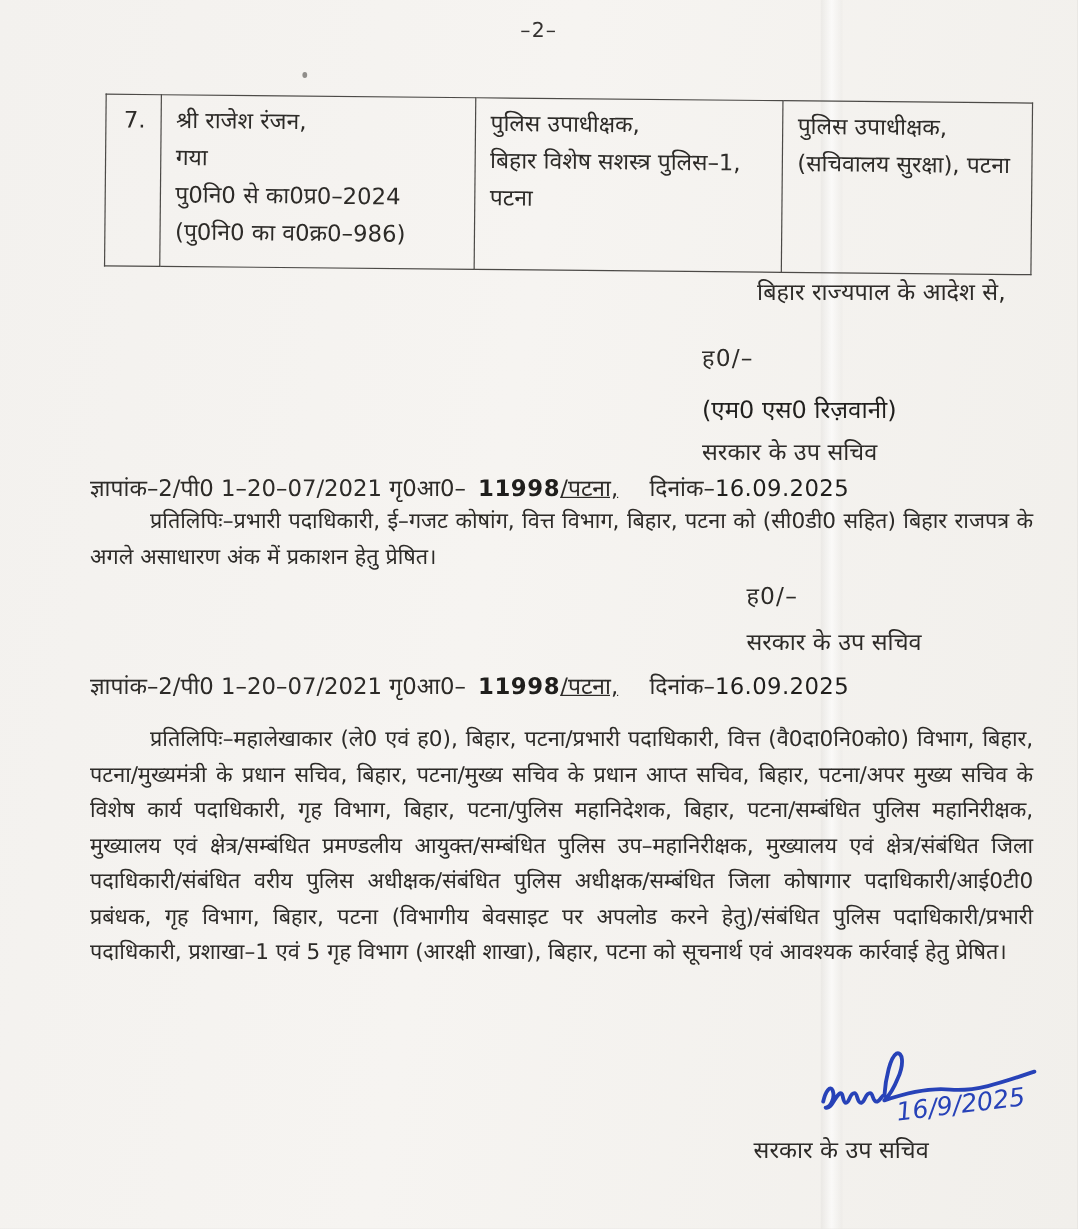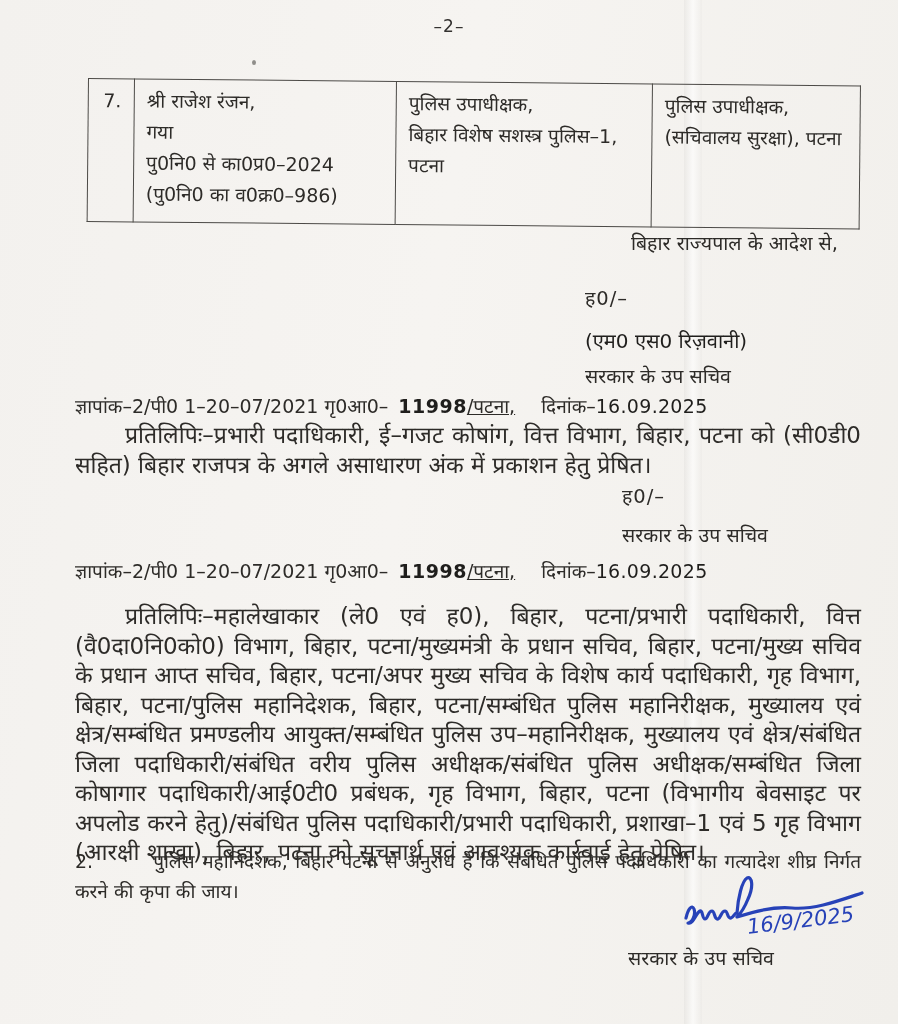--- a/index.html
+++ b/index.html
@@ -50,21 +50,21 @@
     display:flex; align-items:baseline;
     font-size:19px; color:#2d2b28; white-space:nowrap;
   }
   .memo1 { top:393px; }
   .memo2 { top:558px; }
   .memo-number { font-weight:bold; color:#1f1e1c; margin-left:10px; letter-spacing:0.5px; }
   .memo-right .place { margin-right:26px;text-decoration:underline; }
   .memo-date { font-weight:normal; color:#1f1e1c; letter-spacing:0.3px; }
   .copy-para {
     position:absolute; left:75px; width:786px;
-    font-size:23px; line-height:30px; text-align:justify;
+    font-size:18px; line-height:30px; text-align:justify;
     text-indent:50px; color:#2d2b28;
   }
   .para1 { top:420px; }
   .para2 { top:587px; line-height:29.5px;margin-top:15px; }
   .numbered-para {
     position:absolute; left:75px; top:846px; width:786px;
     font-size:19px; line-height:30px; text-align:justify; color:#2d2b28;
   }
   .para-num { display:inline-block; min-width:0; }
   .para-gap { display:inline-block; width:60px; }
@@ -129,21 +129,20 @@
     <span class="designation">सरकार के उप सचिव</span>
   </div>
 
   <div class="memo-line memo2">
     <span class="memo-left"><span>ज्ञापांक–2/पी0 1–20–07/2021 गृ0आ0–</span><span class="memo-number">11998</span></span>
     <span class="memo-right"><span class="place">/पटना,</span><span>दिनांक–</span><span class="memo-date">16.09.2025</span></span>
   </div>
 
   <p class="copy-para para2">प्रतिलिपिः–महालेखाकार (ले0 एवं ह0), बिहार, पटना/प्रभारी पदाधिकारी, वित्त (वै0दा0नि0को0) विभाग, बिहार, पटना/मुख्यमंत्री के प्रधान सचिव, बिहार, पटना/मुख्य सचिव के प्रधान आप्त सचिव, बिहार, पटना/अपर मुख्य सचिव के विशेष कार्य पदाधिकारी, गृह विभाग, बिहार, पटना/पुलिस महानिदेशक, बिहार, पटना/सम्बंधित पुलिस महानिरीक्षक, मुख्यालय एवं क्षेत्र/सम्बंधित प्रमण्डलीय आयुक्त/सम्बंधित पुलिस उप–महानिरीक्षक, मुख्यालय एवं क्षेत्र/संबंधित जिला पदाधिकारी/संबंधित वरीय पुलिस अधीक्षक/संबंधित पुलिस अधीक्षक/सम्बंधित जिला कोषागार पदाधिकारी/आई0टी0 प्रबंधक, गृह विभाग, बिहार, पटना (विभागीय बेवसाइट पर अपलोड करने हेतु)/संबंधित पुलिस पदाधिकारी/प्रभारी पदाधिकारी, प्रशाखा–1 एवं 5 गृह विभाग (आरक्षी शाखा), बिहार, पटना को सूचनार्थ एवं आवश्यक कार्रवाई हेतु प्रेषित।</p>
 
-  <p class="numbered-para"><span class="para-num">2.</span><span class="para-gap"></span><span>पुलिस महानिदेशक, बिहार पटना से अनुरोध है कि संबंधित पुलिस पदाधिकारी का गत्यादेश शीघ्र निर्गत करने की कृपा की जाय।</span></p>
 
   <div class="signature-area">
     <svg width="196" height="76" viewBox="0 0 196 76">
       <path d="M10,50 C12,41 16,36 18,41 C20,47 16,55 12,55 C17,57 20,45 24,43 C27,42 26,51 29,51 C32,51 32,43 36,43 C39,43 38,52 42,51 C45,50 45,43 49,43 C52,43 51,51 55,50 C58,49 59,44 61,45 C62,30 66,13 71,10 C76,8 78,18 72,31 C68,41 63,47 61,49 C76,44 96,38 116,40 C138,42 162,33 186,25" fill="none" stroke="#2742b8" stroke-width="3.2" stroke-linecap="round" stroke-linejoin="round"></path>
       <text x="72" y="66" transform="rotate(-7 72 66)" font-size="21" font-style="italic" fill="#2742b8">16/9/2025</text>
     </svg>
   </div>
 
   <div class="sig-block sig-bottom">
     <span>सरकार के उप सचिव</span>

